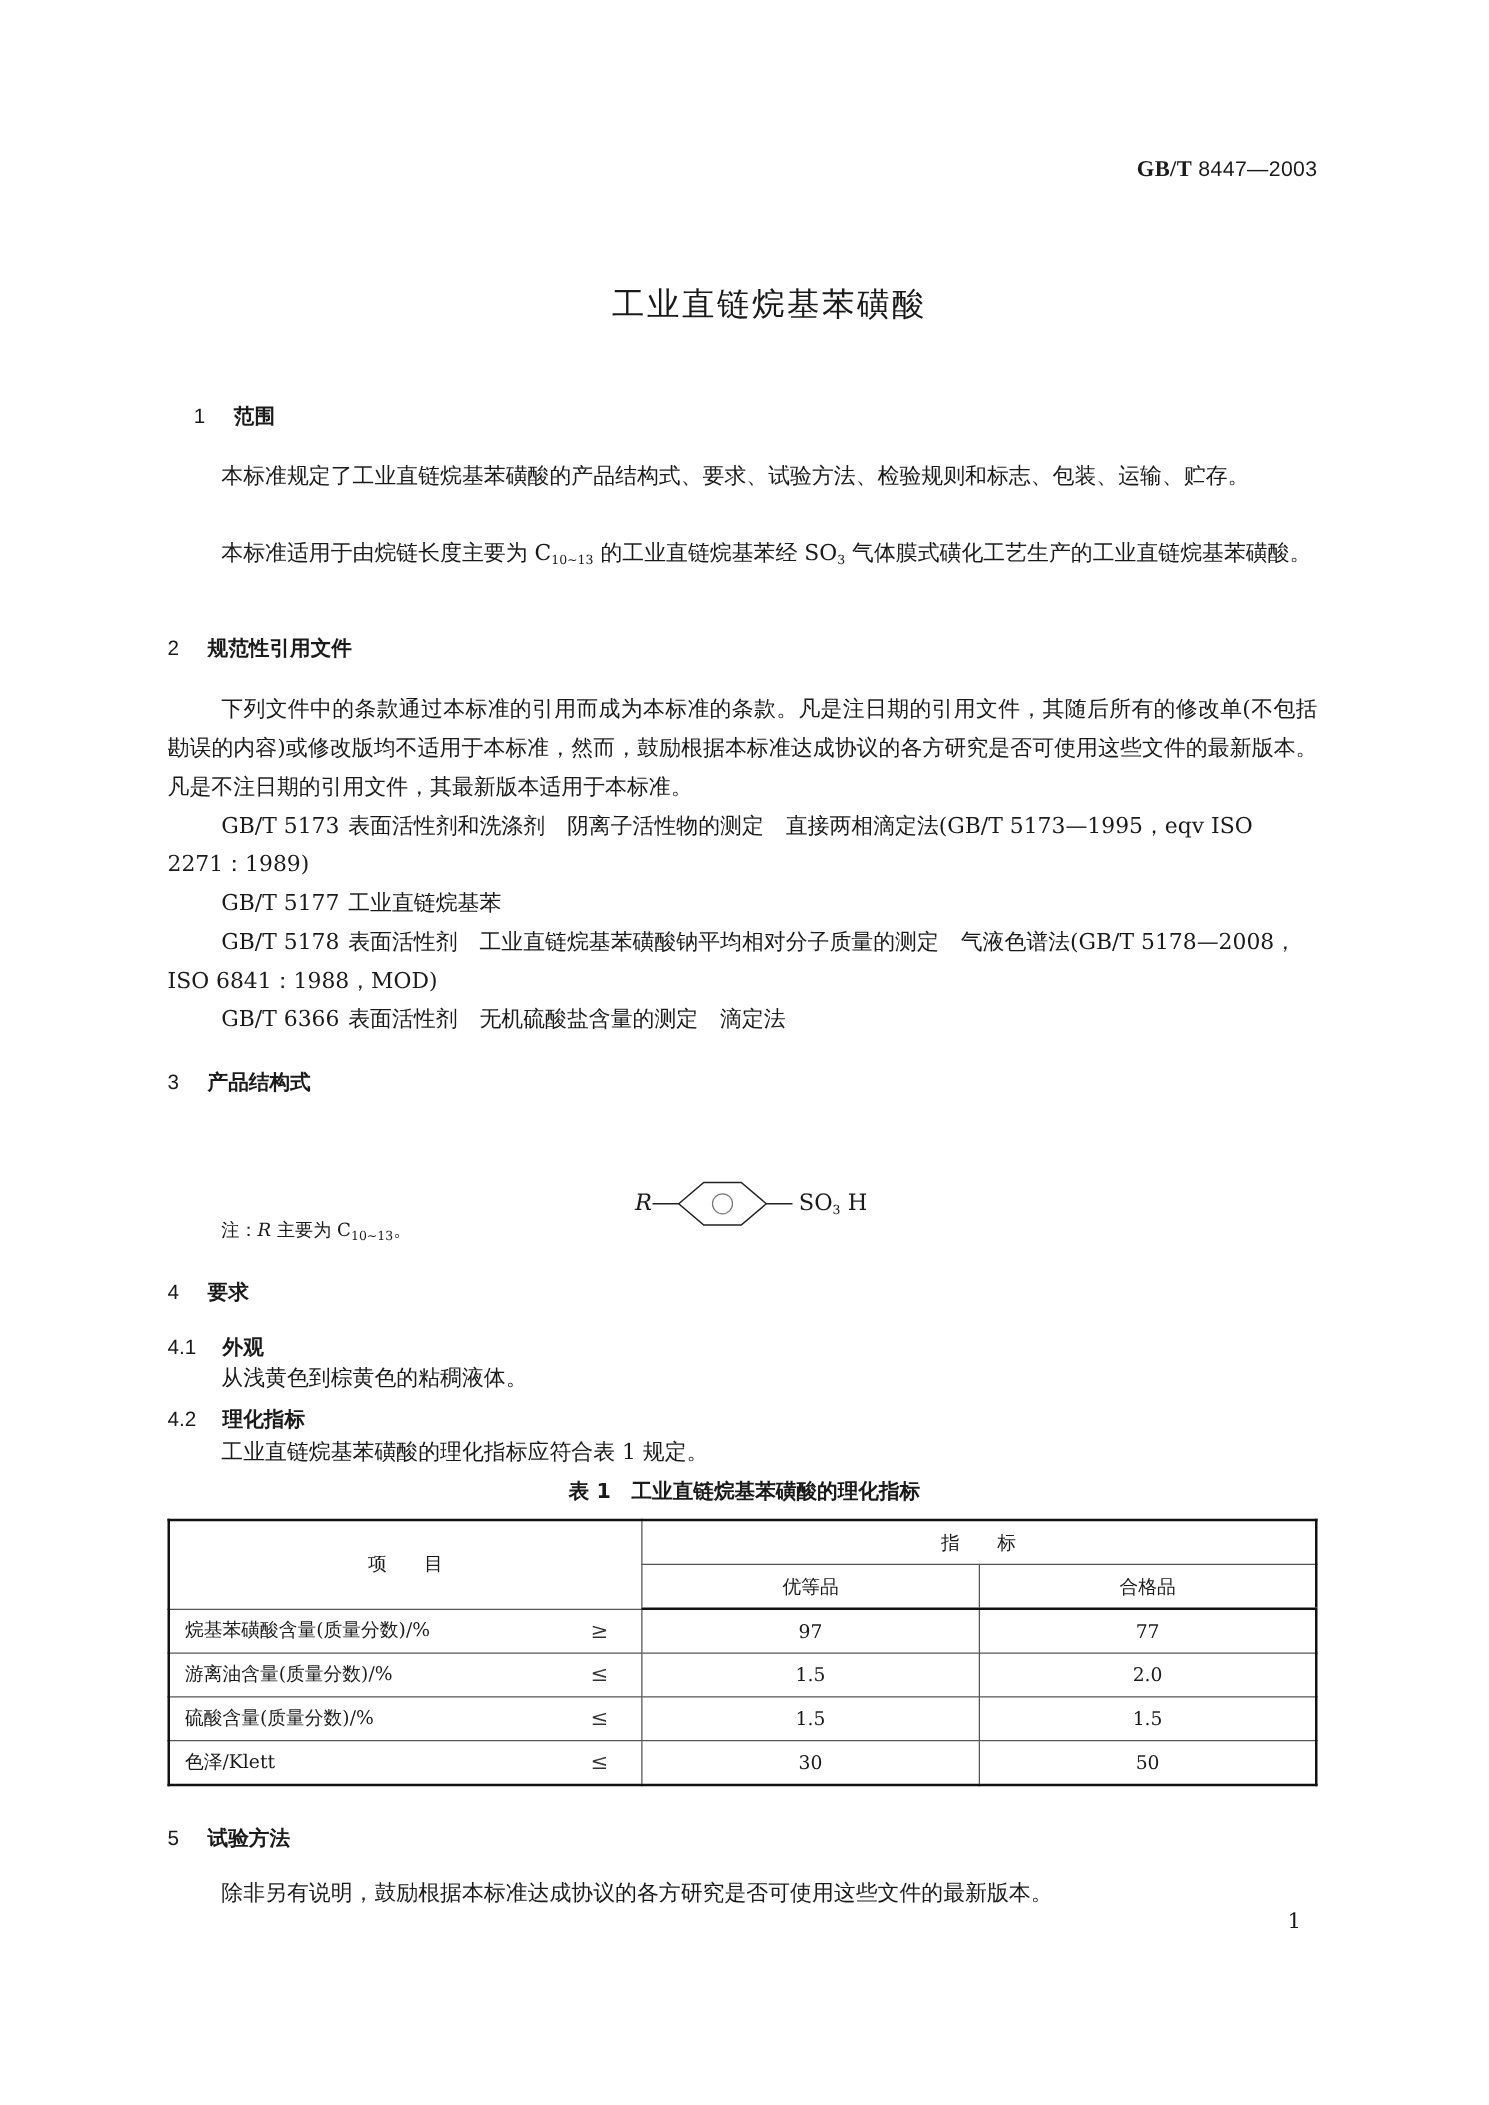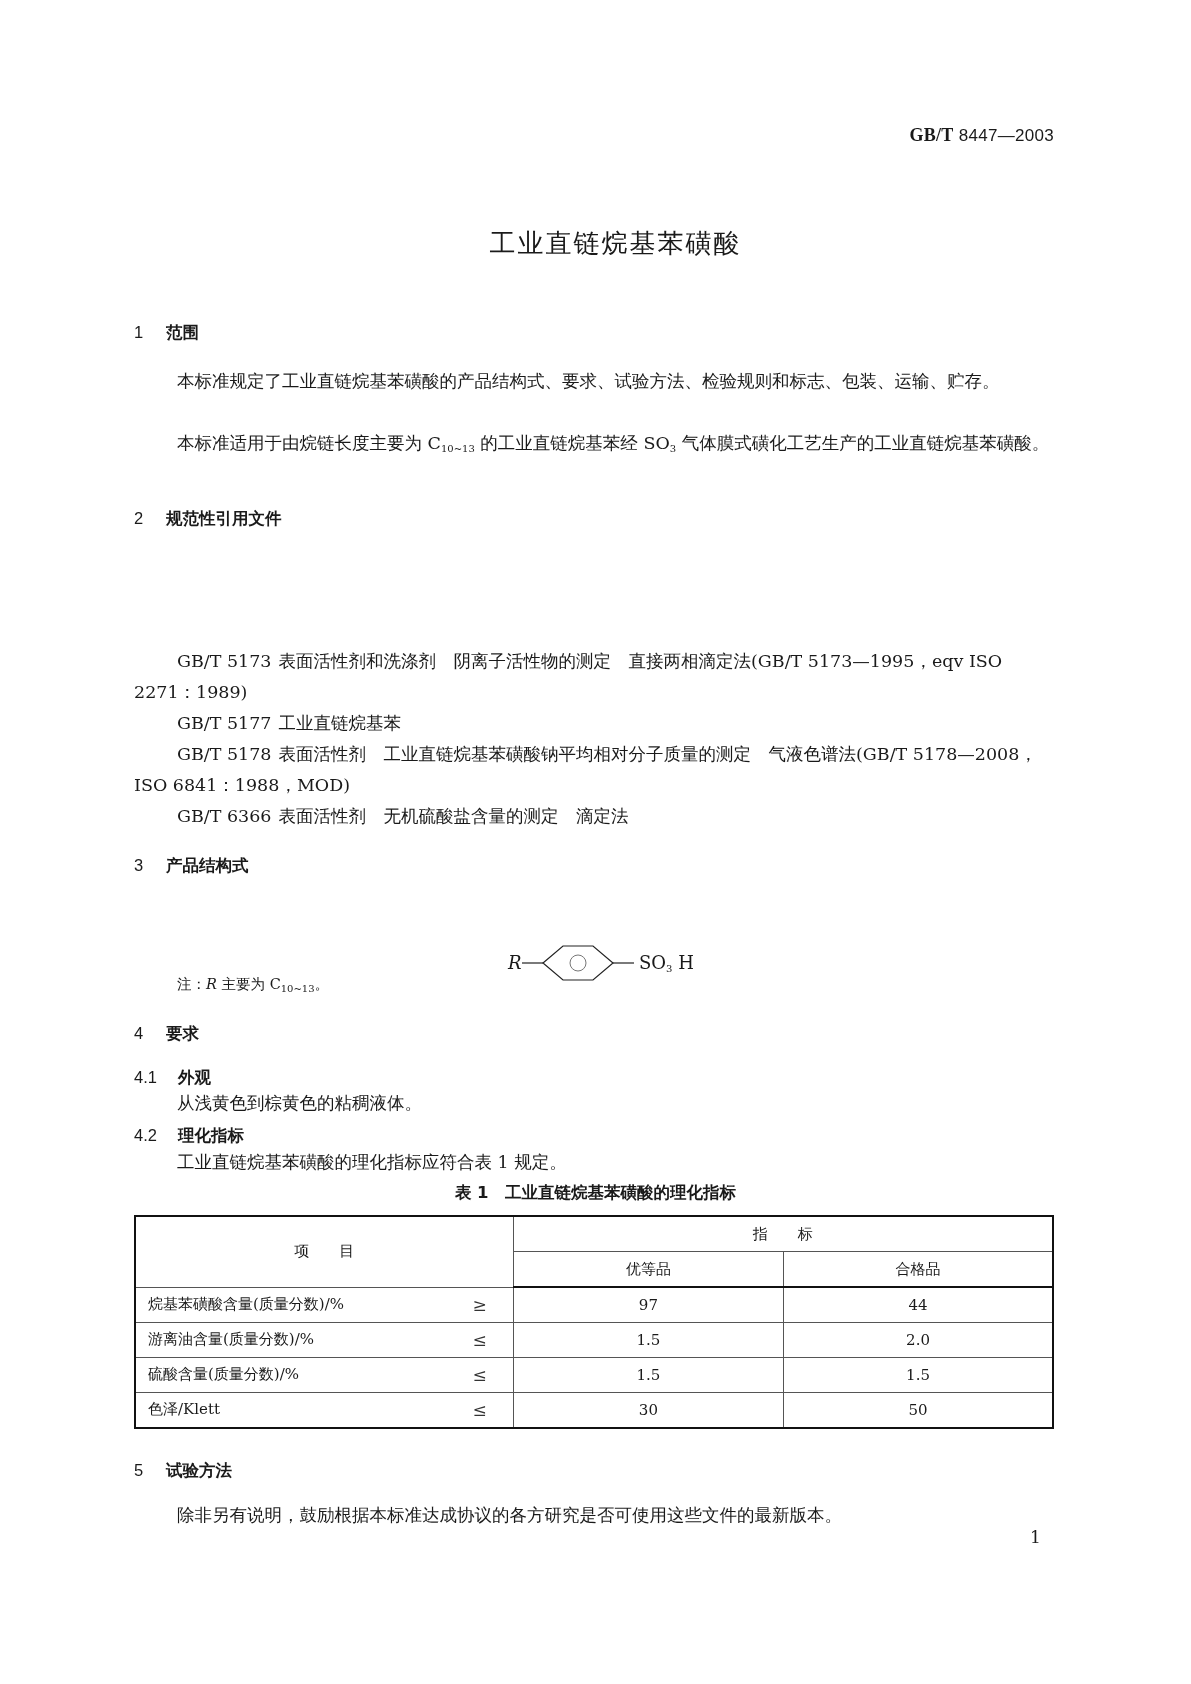--- a/index.html
+++ b/index.html
@@ -59,29 +59,30 @@
 
 <div class="page">
 
   <div class="std-code">
     <span class="gbt">GB/T</span>
     <span>8447—2003</span>
   </div>
 
   <div class="doc-title">工业直链烷基苯磺酸</div>
 
-  <div class="h1" style="top:322px;">
+  <div class="h1" style="top:322px;margin-left:21px;">
     <span class="num">1</span><span>范围</span>
   </div>
   <div class="para" style="top:366px;">本标准规定了工业直链烷基苯磺酸的产品结构式、要求、试验方法、检验规则和标志、包装、运输、贮存。</div>
   <div class="para" style="top:428px;"><span>本标准适用于由烷链长度主要为 C</span><sub>10~13</sub><span> 的工业直链烷基苯经 SO</span><sub>3</sub><span> 气体膜式磺化工艺生产的工业直链烷基苯磺酸。</span></div>
 
   <div class="h1" style="top:508px;">
     <span class="num">2</span><span>规范性引用文件</span>
   </div>
+  <div class="para" style="top:553px;">下列文件中的条款通过本标准的引用而成为本标准的条款。凡是注日期的引用文件，其随后所有的修改单(不包括勘误的内容)或修改版均不适用于本标准，然而，鼓励根据本标准达成协议的各方研究是否可使用这些文件的最新版本。凡是不注日期的引用文件，其最新版本适用于本标准。</div>
   <div class="ref" style="top:646px;"><span class="code">GB/T 5173</span><span>表面活性剂和洗涤剂　阴离子活性物的测定　直接两相滴定法(GB/T 5173—1995，eqv ISO 2271：1989)</span></div>
   <div class="ref" style="top:708px;"><span class="code">GB/T 5177</span><span>工业直链烷基苯</span></div>
   <div class="ref" style="top:739px;"><span class="code">GB/T 5178</span><span>表面活性剂　工业直链烷基苯磺酸钠平均相对分子质量的测定　气液色谱法(GB/T 5178—2008，ISO 6841：1988，MOD)</span></div>
   <div class="ref" style="top:801px;"><span class="code">GB/T 6366</span><span>表面活性剂　无机硫酸盐含量的测定　滴定法</span></div>
 
   <div class="h1" style="top:855px;">
     <span class="num">3</span><span>产品结构式</span>
   </div>
 
   <div class="formula">
@@ -122,21 +123,21 @@
       <td rowspan="2">项　　目</td>
       <td colspan="2">指　　标</td>
     </tr>
     <tr class="hdr-bottom">
       <td>优等品</td>
       <td>合格品</td>
     </tr>
     <tr>
       <td class="item"><span>烷基苯磺酸含量(质量分数)/%</span><span class="sym">≥</span></td>
       <td>97</td>
-      <td>44</td>
+      <td>77</td>
     </tr>
     <tr>
       <td class="item"><span>游离油含量(质量分数)/%</span><span class="sym">≤</span></td>
       <td>1.5</td>
       <td>2.0</td>
     </tr>
     <tr>
       <td class="item"><span>硫酸含量(质量分数)/%</span><span class="sym">≤</span></td>
       <td>1.5</td>
       <td>1.5</td>

